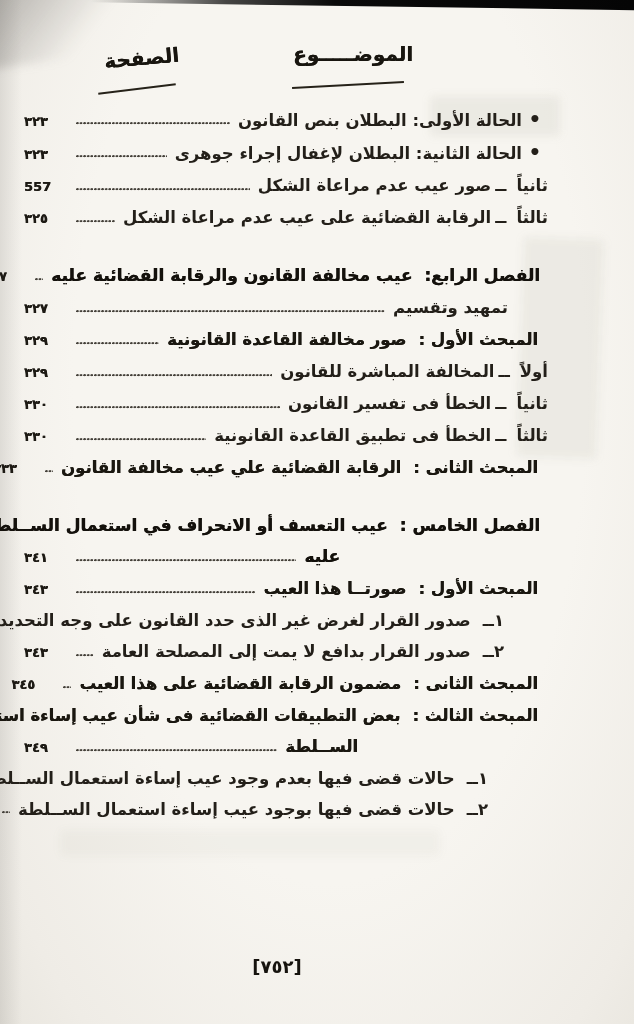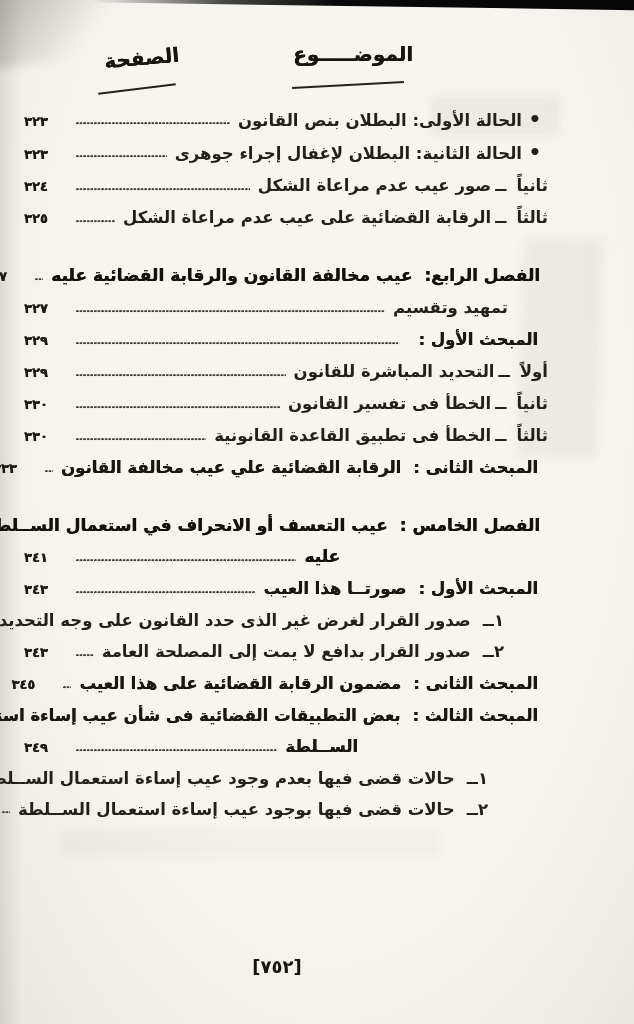--- a/index.html
+++ b/index.html
@@ -123,21 +123,21 @@
         <span class="marker">•</span>
         <span class="txt">الحالة الثانية: البطلان لإغفال إجراء جوهرى</span>
         <span class="leader"></span>
         <span class="pagenum">٣٢٣</span>
       </div>
       <div class="toc-row ordinal">
         <span class="olabel">ثانياً</span>
         <span class="dash">ــ</span>
         <span class="txt">صور عيب عدم مراعاة الشكل</span>
         <span class="leader"></span>
-        <span class="pagenum">٣٢٤</span>
+        <span class="pagenum">557</span>
       </div>
       <div class="toc-row ordinal">
         <span class="olabel">ثالثاً</span>
         <span class="dash">ــ</span>
         <span class="txt">الرقابة القضائية على عيب عدم مراعاة الشكل</span>
         <span class="leader"></span>
         <span class="pagenum">٣٢٥</span>
       </div>
       <div class="gap"></div>
       <div class="toc-row chapter">
@@ -146,27 +146,28 @@
         <span class="leader"></span>
         <span class="pagenum">٣٢٧</span>
       </div>
       <div class="toc-row plain">
         <span class="txt">تمهيد وتقسيم</span>
         <span class="leader"></span>
         <span class="pagenum">٣٢٧</span>
       </div>
       <div class="toc-row section">
         <span class="lbl">المبحث الأول :</span>
+        <span class="txt">صور مخالفة القاعدة القانونية</span>
         <span class="leader"></span>
         <span class="pagenum">٣٢٩</span>
       </div>
       <div class="toc-row ordinal">
         <span class="olabel">أولاً</span>
         <span class="dash">ــ</span>
-        <span class="txt">التحديد المباشرة للقانون</span>
+        <span class="txt">المخالفة المباشرة للقانون</span>
         <span class="leader"></span>
         <span class="pagenum">٣٢٩</span>
       </div>
       <div class="toc-row ordinal">
         <span class="olabel">ثانياً</span>
         <span class="dash">ــ</span>
         <span class="txt">الخطأ فى تفسير القانون</span>
         <span class="leader"></span>
         <span class="pagenum">٣٣٠</span>
       </div>

